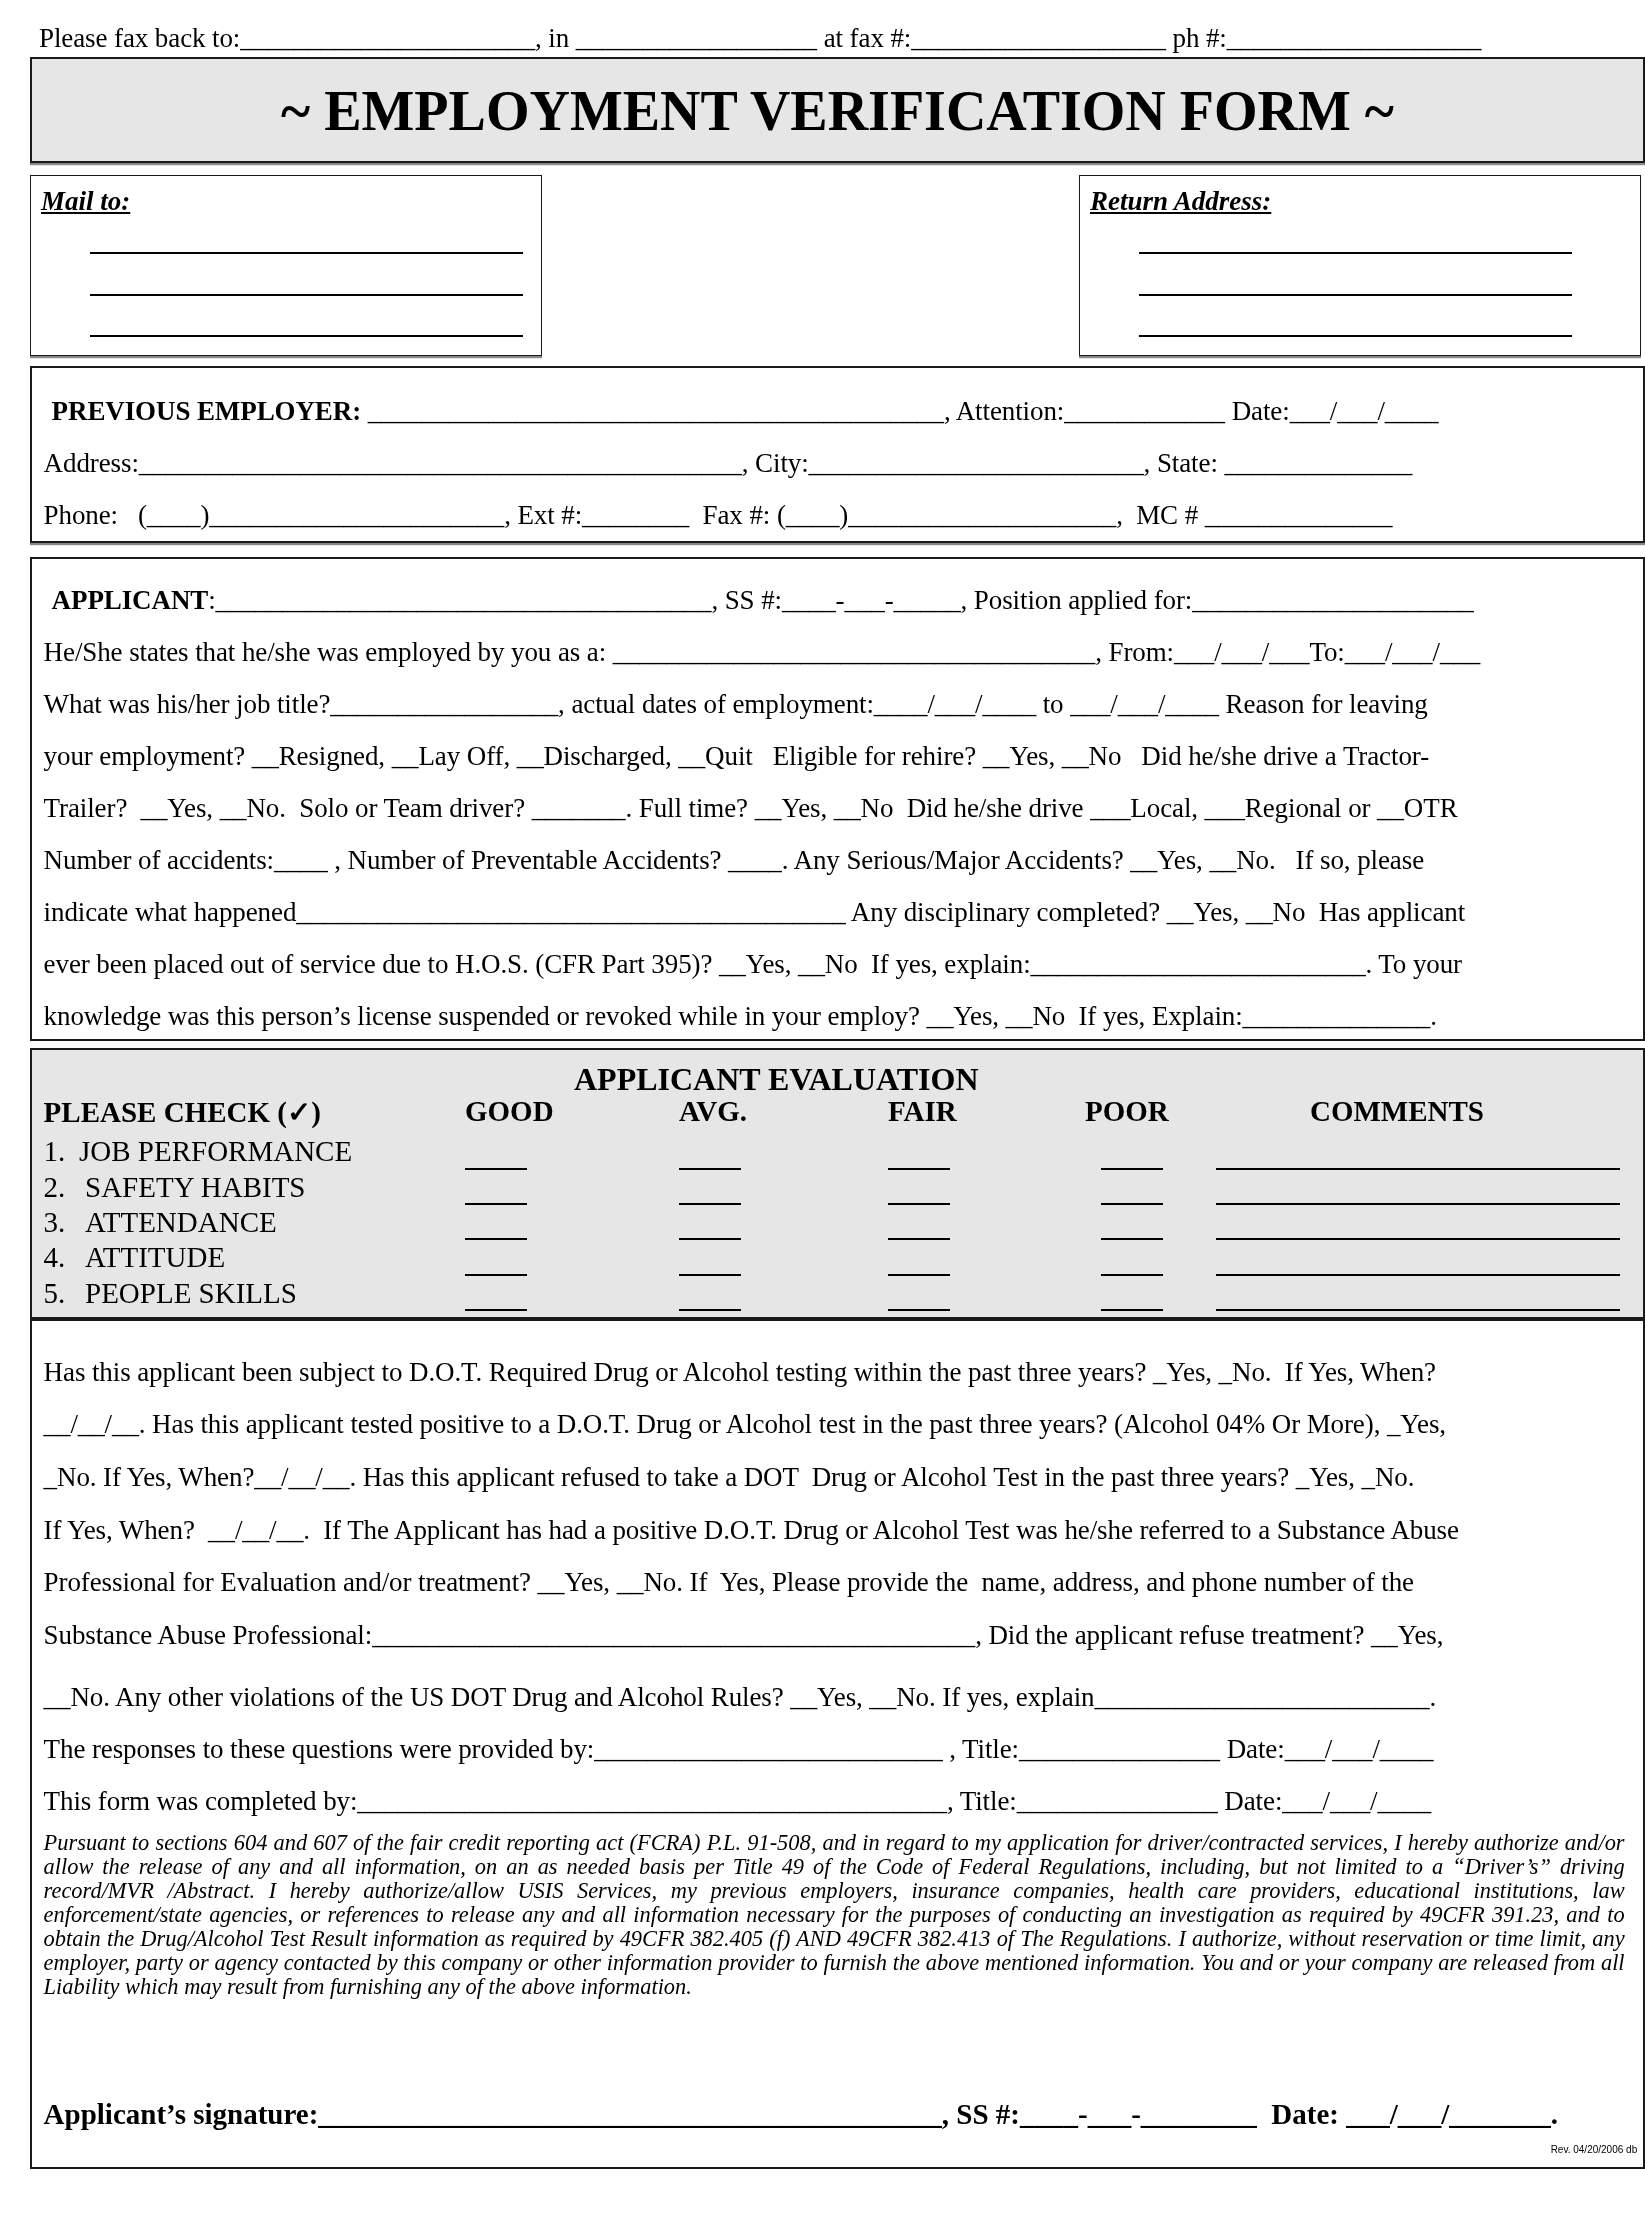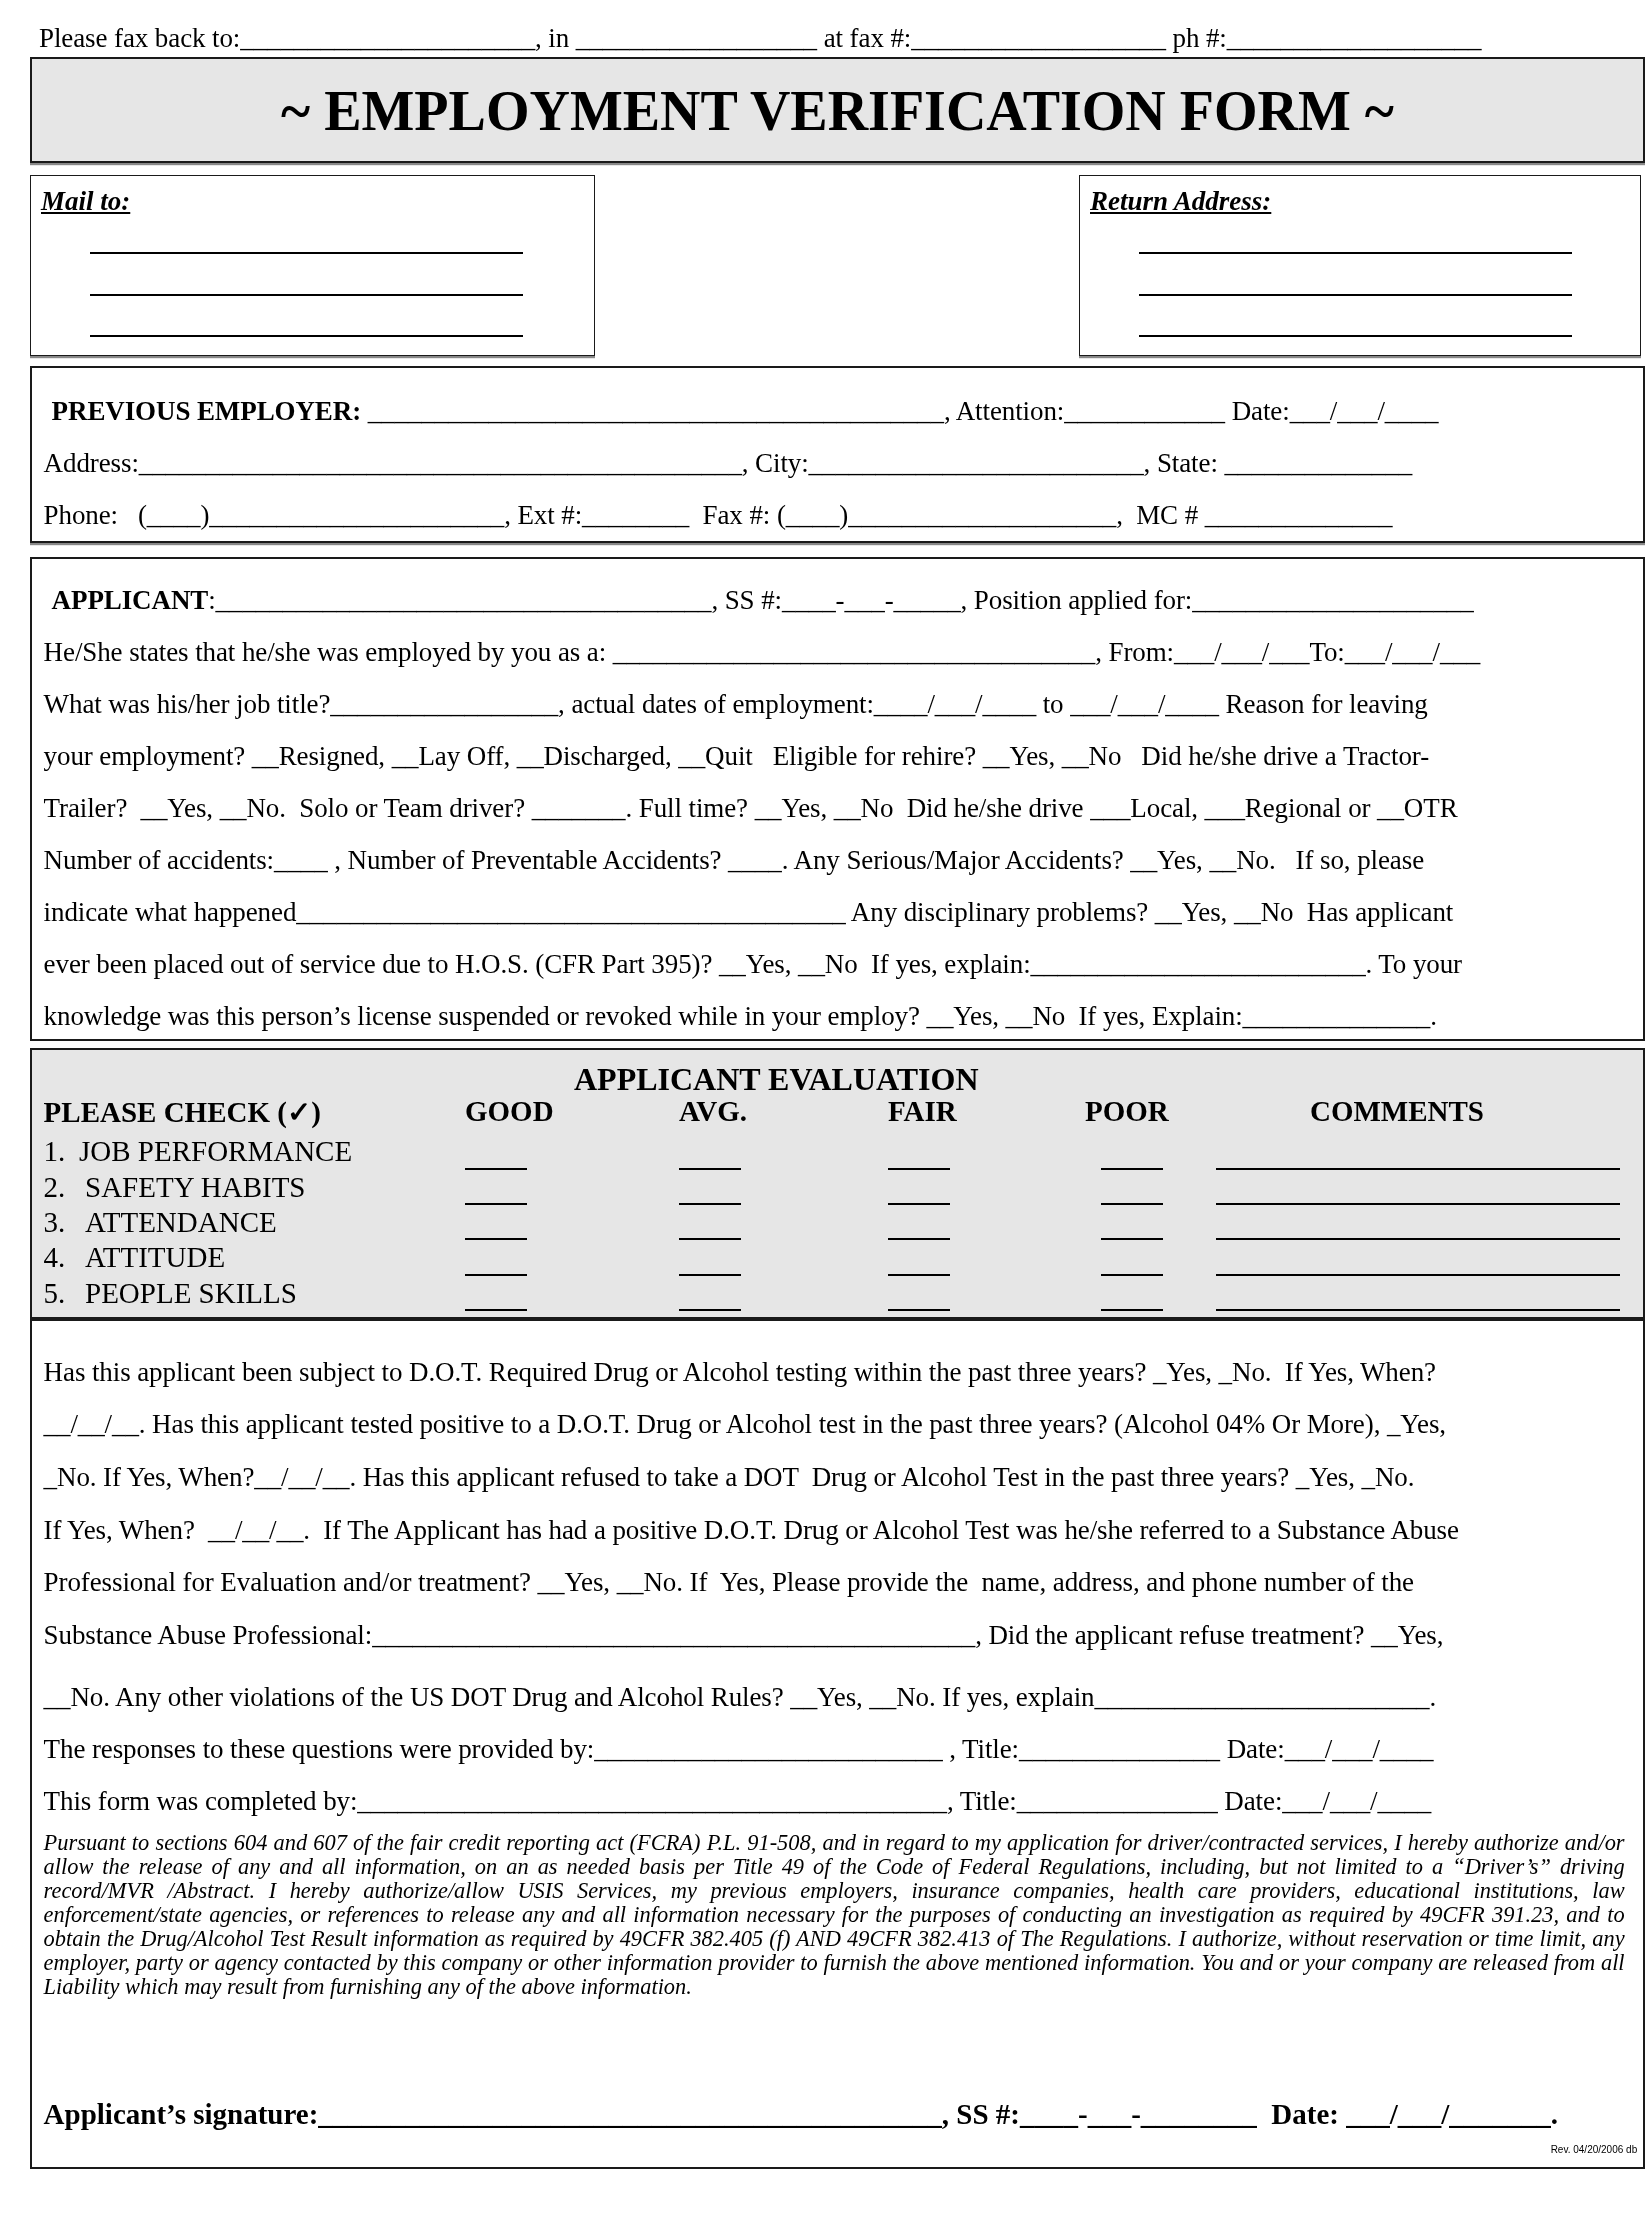--- a/index.html
+++ b/index.html
@@ -11,21 +11,21 @@
   .line { position: absolute; white-space: pre; font-size: 27px; line-height: 32px; letter-spacing: -0.1px; }
   .box { position: absolute; border: 2.2px solid #1a1a1a; box-sizing: border-box; }
   .shadow { box-shadow: 0 2.2px 0 #888; }
   .gray { background: #e6e6e6; }
   .bold { font-weight: bold; margin-left: 8px; }
 
   #top-line { left: 39px; top: 21.7px; font-size: 27px; }
   #title-box { left: 30px; top: 57px; width: 1615px; height: 106px; }
   #title-text { position: absolute; left: 0; right: 0; top: 20px; text-align: center; font-size: 56px; font-weight: bold; line-height: 65px; }
 
-  #mail-box { left: 30px; top: 175px; width: 565px; height: 181px; border-width: 1.4px; }
+  #mail-box { left: 30px; top: 175px; width: 512px; height: 181px; border-width: 1.4px; }
   #return-box { left: 1079px; top: 175px; width: 562px; height: 181px; border-width: 1.4px; }
   .box-label { position: absolute; left: 10px; top: 10px; font-size: 27px; font-weight: bold; font-style: italic; text-decoration: underline; }
   .box-rule { position: absolute; height: 2.2px; background: #000; }
 
   #safety { left: 592px; top: 195px; width: 484px; text-align: center; font-size: 66px; font-weight: bold; line-height: 75px; }
 
   #employer-box { left: 30px; top: 366px; width: 1615px; height: 177px; }
   #applicant-box { left: 30px; top: 557px; width: 1615px; height: 484px; }
   #eval-box { left: 30px; top: 1048px; width: 1615px; height: 271px; }
   #drug-box { left: 30px; top: 1319px; width: 1615px; height: 850px; }
@@ -69,21 +69,21 @@
   <div class="line" style="left:11.6px;top:131px">Phone:   (____)______________________, Ext #:________  Fax #: (____)____________________,  MC # ______________</div>
 </div>
 
 <div class="box" id="applicant-box">
   <div class="line" style="left:11.6px;top:25px"><span class="bold">APPLICANT</span><span>:_____________________________________, SS #:____-___-_____, Position applied for:_____________________</span></div>
   <div class="line" style="left:11.6px;top:77px">He/She states that he/she was employed by you as a: ____________________________________, From:___/___/___To:___/___/___</div>
   <div class="line" style="left:11.6px;top:129px">What was his/her job title?_________________, actual dates of employment:____/___/____ to ___/___/____ Reason for leaving</div>
   <div class="line" style="left:11.6px;top:233px">Trailer?  __Yes, __No.  Solo or Team driver? _______. Full time? __Yes, __No  Did he/she drive ___Local, ___Regional or __OTR</div>
   <div class="line" style="left:11.6px;top:181px">your employment? __Resigned, __Lay Off, __Discharged, __Quit   Eligible for rehire? __Yes, __No   Did he/she drive a Tractor-</div>
   <div class="line" style="left:11.6px;top:285px">Number of accidents:____ , Number of Preventable Accidents? ____. Any Serious/Major Accidents? __Yes, __No.   If so, please</div>
-  <div class="line" style="left:11.6px;top:337px">indicate what happened_________________________________________ Any disciplinary problems? __Yes, __No  Has applicant</div>
+  <div class="line" style="left:11.6px;top:337px">indicate what happened_________________________________________ Any disciplinary completed? __Yes, __No  Has applicant</div>
   <div class="line" style="left:11.6px;top:389px">ever been placed out of service due to H.O.S. (CFR Part 395)? __Yes, __No  If yes, explain:_________________________. To your</div>
   <div class="line" style="left:11.6px;top:441px">knowledge was this person’s license suspended or revoked while in your employ? __Yes, __No  If yes, Explain:______________.</div>
 </div>
 
 <div class="box gray" id="eval-box">
   <div class="eval-head" style="left:542px;top:10.8px;font-size:32px">APPLICANT EVALUATION</div>
   <div class="eval-head" style="left:11.6px;top:45px">PLEASE CHECK (✓)</div>
   <div class="eval-head" style="left:433px;top:45px">GOOD</div>
   <div class="eval-head" style="left:647px;top:45px">AVG.</div>
   <div class="eval-head" style="left:856px;top:45px">FAIR</div>

